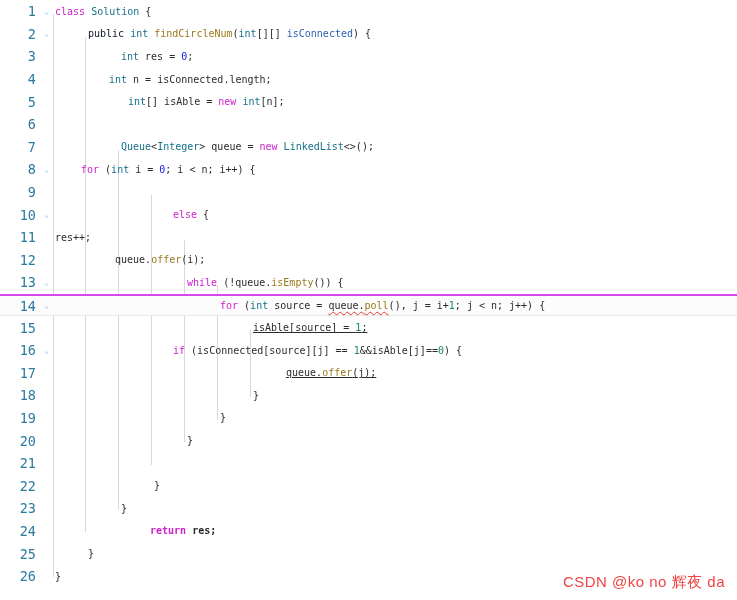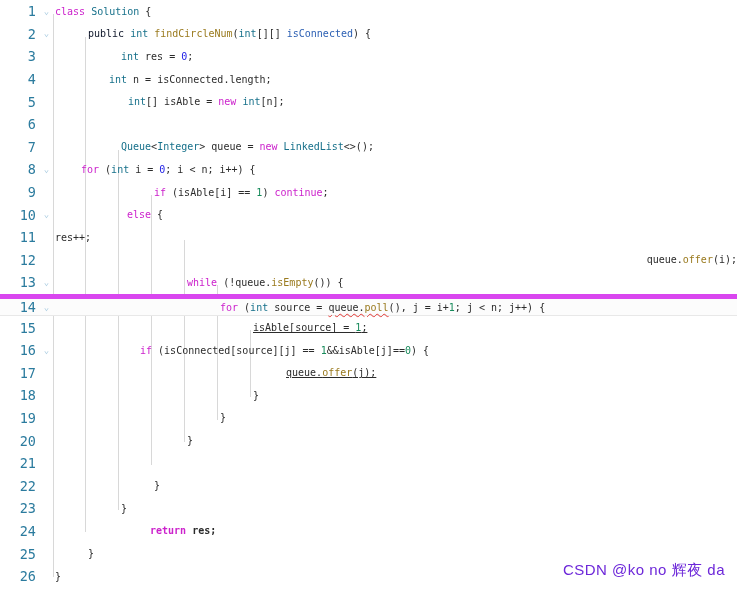--- a/index.html
+++ b/index.html
@@ -16,21 +16,21 @@
   }
   .line {
     position:relative;
     height:22.6px;
     display:flex;
     align-items:center;
     white-space:pre;
   }
   .line.current {
     background:#fcfcfc;
-    border-top:5px solid #d946ef;
+    border-top:2px solid #d946ef;
     border-bottom:1px solid #e8e8e8;
   }
   .gutter {
     width:40px;
     flex:0 0 40px;
     text-align:right;
     padding-right:4px;
     color:#2b7b9e;
     font-size:13.5px;
     font-family:"DejaVu Sans Mono","Liberation Mono",monospace;
@@ -80,22 +80,22 @@
     text-decoration:underline;
     text-decoration-color:#e53935;
     text-decoration-style:wavy;
     text-decoration-thickness:1px;
     text-underline-offset:2px;
   }
 
   #watermark {
     position:absolute;
     right:12px;
-    bottom:20px;
-    color:#6d28d9;
+    bottom:8px;
+    color:#ef4444;
     font-size:15px;
     font-family:"Liberation Sans","DejaVu Sans",sans-serif;
     letter-spacing:0.5px;
     user-select:none;
   }
 </style>
 </head>
 <body>
 
 <div id="editor">
@@ -110,28 +110,28 @@
     </div>
   <div id="lines">
       <div class="line"><div class="gutter">1</div><div class="fold">⌄</div><div class="code" style="padding-left: 2px;"><span class="kw">class</span><span class="pl"> </span><span class="typ">Solution</span><span class="pl"> {</span></div></div>
       <div class="line"><div class="gutter">2</div><div class="fold">⌄</div><div class="code" style="padding-left: 35px;"><span class="mod">public</span><span class="pl"> </span><span class="typ">int</span><span class="pl"> </span><span class="fn">findCircleNum</span><span class="pl">(</span><span class="typ">int</span><span class="pl">[][] </span><span class="var">isConnected</span><span class="pl">) {</span></div></div>
       <div class="line"><div class="gutter">3</div><div class="fold"></div><div class="code" style="padding-left: 68px;"><span class="typ">int</span><span class="pl"> res = </span><span class="numB">0</span><span class="pl">;</span></div></div>
       <div class="line"><div class="gutter">4</div><div class="fold"></div><div class="code" style="padding-left: 56px;"><span class="typ">int</span><span class="pl"> n = isConnected.length;</span></div></div>
       <div class="line"><div class="gutter">5</div><div class="fold"></div><div class="code" style="padding-left: 75px;"><span class="typ">int</span><span class="pl">[] isAble = </span><span class="kw">new</span><span class="pl"> </span><span class="typ">int</span><span class="pl">[n];</span></div></div>
       <div class="line"><div class="gutter">6</div><div class="fold"></div><div class="code" style="padding-left: 68px;"></div></div>
       <div class="line"><div class="gutter">7</div><div class="fold"></div><div class="code" style="padding-left: 68px;"><span class="typ">Queue</span><span class="pl">&lt;</span><span class="typ">Integer</span><span class="pl">&gt; queue = </span><span class="kw">new</span><span class="pl"> </span><span class="typ">LinkedList</span><span class="pl">&lt;&gt;();</span></div></div>
       <div class="line"><div class="gutter">8</div><div class="fold">⌄</div><div class="code" style="padding-left: 28px;"><span class="kw">for</span><span class="pl"> (</span><span class="typ">int</span><span class="pl"> i = </span><span class="numB">0</span><span class="pl">; i &lt; n; i++) {</span></div></div>
-      <div class="line"><div class="gutter">9</div><div class="fold"></div><div class="code" style="padding-left: 101px;"><span class="kw">if</span><span class="pl"> (isAble[i] == </span><span class="numG">1</span><span class="pl">) </span><span class="kw">continue</span><span class="pl">;</span></div></div>
-      <div class="line"><div class="gutter">10</div><div class="fold">⌄</div><div class="code" style="padding-left: 74px;"><span class="kw">else</span><span class="pl"> {</span></div></div>
+      <div class="line"><div class="gutter">9</div><div class="fold"></div></div>
+      <div class="line"><div class="gutter">10</div><div class="fold">⌄</div><div class="code" style="padding-left: 120px;"><span class="kw">else</span><span class="pl"> {</span></div></div>
       <div class="line"><div class="gutter">11</div><div class="fold"></div><div class="code" style=""><span class="pl">res++;</span></div></div>
-      <div class="line"><div class="gutter">12</div><div class="fold"></div><div class="code" style="padding-left: 98px; text-align: right;"><span class="pl">queue.</span><span class="fn">offer</span><span class="pl">(i);</span></div></div>
+      <div class="line"><div class="gutter">12</div><div class="fold"></div><div class="code" style="padding-left: 62px;"><span class="pl">queue.</span><span class="fn">offer</span><span class="pl">(i);</span></div></div>
       <div class="line"><div class="gutter">13</div><div class="fold">⌄</div><div class="code" style="padding-left: 134px;"><span class="kw">while</span><span class="pl"> (!queue.</span><span class="fn">isEmpty</span><span class="pl">()) {</span></div></div>
       <div class="line current"><div class="gutter">14</div><div class="fold">⌄</div><div class="code" style="padding-left: 167px;"><span class="kw">for</span><span class="pl"> (</span><span class="typ">int</span><span class="pl"> source = </span><span class="pl squiggle">queue.</span><span class="fn squiggle">poll</span><span class="pl">(), j = i+</span><span class="numG">1</span><span class="pl">; j &lt; n; j++) {</span></div></div>
       <div class="line"><div class="gutter">15</div><div class="fold"></div><div class="code" style="padding-left: 200px; text-decoration: underline;"><span class="pl">isAble[source] = </span><span class="numG">1</span><span class="pl">;</span></div></div>
-      <div class="line"><div class="gutter">16</div><div class="fold">⌄</div><div class="code" style="padding-left: 87px;"><span class="kw">if</span><span class="pl"> (isConnected[source][j] == </span><span class="numG">1</span><span class="pl">&amp;&amp;isAble[j]==</span><span class="numG">0</span><span class="pl">) {</span></div></div>
+      <div class="line"><div class="gutter">16</div><div class="fold">⌄</div><div class="code" style="padding-left: 120px;"><span class="kw">if</span><span class="pl"> (isConnected[source][j] == </span><span class="numG">1</span><span class="pl">&amp;&amp;isAble[j]==</span><span class="numG">0</span><span class="pl">) {</span></div></div>
       <div class="line"><div class="gutter">17</div><div class="fold"></div><div class="code" style="padding-left: 233px; text-decoration: underline;"><span class="pl">queue.</span><span class="fn">offer</span><span class="pl">(j);</span></div></div>
       <div class="line"><div class="gutter">18</div><div class="fold"></div><div class="code" style="padding-left: 200px;"><span class="pl">}</span></div></div>
       <div class="line"><div class="gutter">19</div><div class="fold"></div><div class="code" style="padding-left: 167px;"><span class="pl">}</span></div></div>
       <div class="line"><div class="gutter">20</div><div class="fold"></div><div class="code" style="padding-left: 134px;"><span class="pl">}</span></div></div>
       <div class="line"><div class="gutter">21</div><div class="fold"></div><div class="code" style="padding-left: 2px;"></div></div>
       <div class="line"><div class="gutter">22</div><div class="fold"></div><div class="code" style="padding-left: 101px;"><span class="pl">}</span></div></div>
       <div class="line"><div class="gutter">23</div><div class="fold"></div><div class="code" style="padding-left: 68px;"><span class="pl">}</span></div></div>
       <div class="line"><div class="gutter">24</div><div class="fold"></div><div class="code" style="padding-left: 97px; font-weight: bold;"><span class="kw">return</span><span class="pl"> res;</span></div></div>
       <div class="line"><div class="gutter">25</div><div class="fold"></div><div class="code" style="padding-left: 35px;"><span class="pl">}</span></div></div>
       <div class="line"><div class="gutter">26</div><div class="fold"></div><div class="code" style="padding-left: 2px;"><span class="pl">}</span></div></div>

